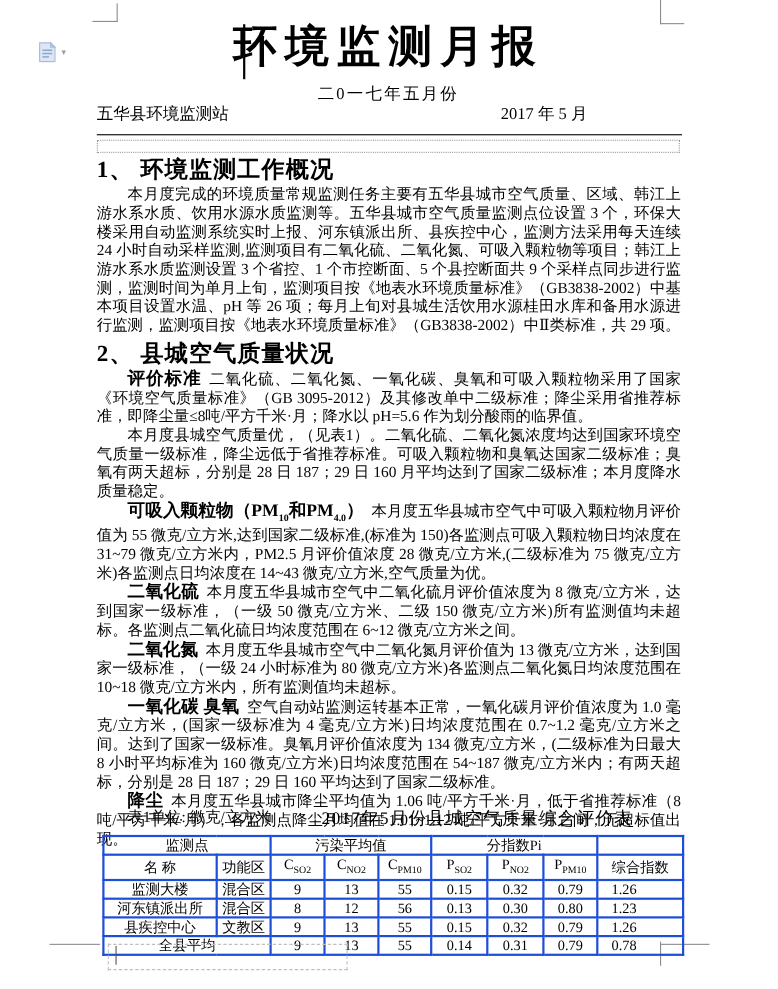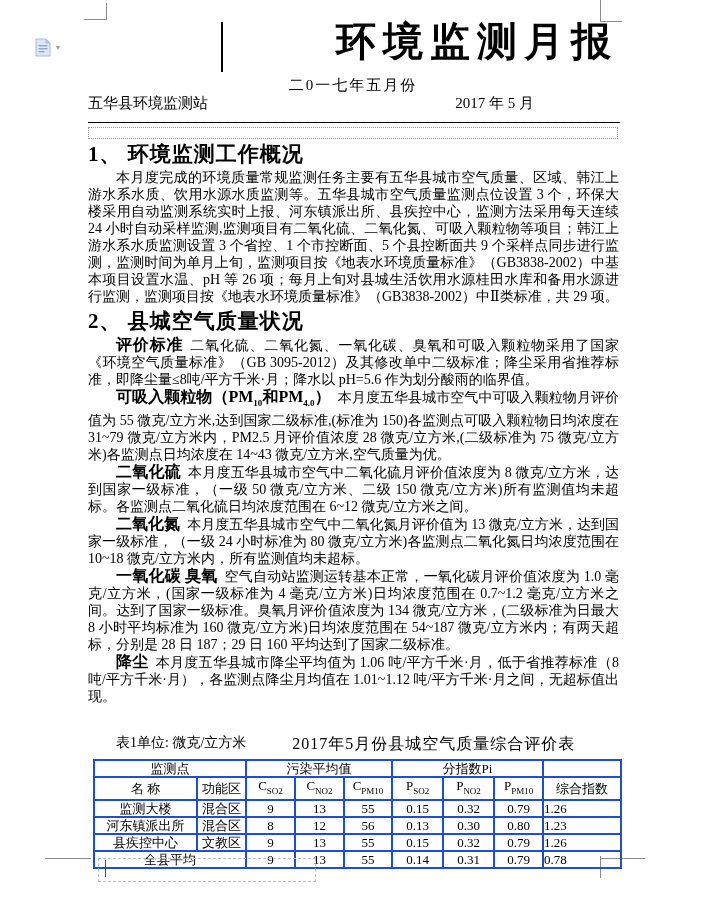--- a/index.html
+++ b/index.html
@@ -9,21 +9,21 @@
     position:relative;overflow:hidden;
   }
   .abs{position:absolute;}
   
   .paste-btn{left:34px;top:34px;width:38px;height:26px;display:flex;align-items:center;cursor:pointer;}
   .paste-btn .doc{width:18px;height:19px;}
   .paste-btn .dd{font-size:8px;color:#9a9a9a;margin-left:4px;font-family:"DejaVu Sans",sans-serif;}
   
   .mark{background:#8c8c8c;}
   
-  .doc-title{left:88px;top:16px;width:530px;text-align:right;font-size:40px;line-height:52px;
+  .doc-title{left:88px;top:16px;width:530px;text-align:center;font-size:40px;line-height:52px;
     font-weight:bold;letter-spacing:7px;white-space:nowrap;}
   .text-cursor{left:221px;top:22px;width:2px;height:50px;background:#000;}
   .doc-subtitle{left:88px;top:76px;width:530px;text-align:center;font-size:15px;letter-spacing:2px;}
   .org-line{left:88px;top:94px;width:530px;display:flex;justify-content:space-between;font-size:15px;}
   .org-line .right{margin-right:84px;}
   .header-rule{left:88px;top:122px;width:532px;height:1px;background:#000;}
   .dotted-box{left:88px;top:127px;width:530px;height:12px;border:1px dotted #9a9a9a;box-sizing:border-box;}
   
   .content{left:88px;top:142px;width:531px;font-size:14px;line-height:17px;text-align:justify;}
   .sec-heading{font-size:21px;line-height:25px;font-weight:bold;letter-spacing:1px;margin:0 0 2px 0;}
@@ -34,21 +34,21 @@
   sub{font-size:9px;}
   
   .tbl-caption{left:88px;top:734px;width:531px;display:flex;align-items:flex-start;font-weight:normal;margin-left:28px;}
   .cap-left{font-size:14px;}
   .cap-title{font-size:16px;letter-spacing:1px;margin-left:46px;}
   
   table.air{left:93px;top:759px;position:absolute;border-collapse:collapse;table-layout:fixed;
     width:527px;font-size:13px;}
   table.air td{border:2px solid #1d4ed8;text-align:center;padding:0;height:15px;line-height:15px;
     overflow:hidden;white-space:nowrap;}
-  table.air .vleft{text-align:left;padding-left:0;}
+  table.air .vleft{text-align:left;padding-left:12px;}
   
   .footer-box{left:98px;top:858px;width:218px;height:24px;border:1px dashed #bfbfbf;box-sizing:border-box;}
   .footer-cursor{left:105px;top:860px;width:1px;height:17px;background:#555;}
 </style>
 </head>
 <body>
 
 <div class="abs paste-btn">
   <span class="doc">
     <svg width="18" height="19" viewBox="0 0 18 19">
@@ -81,20 +81,21 @@
 <div class="abs dotted-box"></div>
 
 <div class="abs content">
   <div class="sec-heading">1、 环境监测工作概况</div>
   <p>本月度完成的环境质量常规监测任务主要有五华县城市空气质量、区域、韩江上游水系水质、饮用水源水质监测等。五华县城市空气质量监测点位设置 3 个，环保大楼采用自动监测系统实时上报、河东镇派出所、县疾控中心，监测方法采用每天连续 24 小时自动采样监测,监测项目有二氧化硫、二氧化氮、可吸入颗粒物等项目；韩江上游水系水质监测设置 3 个省控、1 个市控断面、5 个县控断面共 9 个采样点同步进行监测，监测时间为单月上旬，监测项目按《地表水环境质量标准》（GB3838-2002）中基本项目设置水温、pH 等 26 项；每月上旬对县城生活饮用水源桂田水库和备用水源进行监测，监测项目按《地表水环境质量标准》（GB3838-2002）中Ⅱ类标准，共 29 项。</p>
 
   <div class="sec-heading second">2、 县城空气质量状况</div>
 
   <p><span class="lead lead-lg">评价标准</span><span>二氧化硫、二氧化氮、一氧化碳、臭氧和可吸入颗粒物采用了国家《环境空气质量标准》（GB 3095-2012）及其修改单中二级标准；降尘采用省推荐标准，即降尘量≤8吨/平方千米·月；降水以 pH=5.6 作为划分酸雨的临界值。</span></p>
 
+  <p><span>本月度县城空气质量优，（见表1）。二氧化硫、二氧化氮浓度均达到国家环境空气质量一级标准，降尘远低于省推荐标准。可吸入颗粒物和臭氧达国家二级标准；臭氧有两天超标，分别是 28 日 187；29 日 160 月平均达到了国家二级标准；本月度降水质量稳定。</span></p>
 
   <p><span class="lead lead-lg"><span>可吸入颗粒物（PM</span><sub>10</sub><span>和PM</span><sub>4.0</sub><span>）</span></span><span>本月度五华县城市空气中可吸入颗粒物月评价值为 55 微克/立方米,达到国家二级标准,(标准为 150)各监测点可吸入颗粒物日均浓度在 31~79 微克/立方米内，PM2.5 月评价值浓度 28 微克/立方米,(二级标准为 75 微克/立方米)各监测点日均浓度在 14~43 微克/立方米,空气质量为优。</span></p>
 
   <p><span class="lead lead-lg">二氧化硫</span><span>本月度五华县城市空气中二氧化硫月评价值浓度为 8 微克/立方米，达到国家一级标准，（一级 50 微克/立方米、二级 150 微克/立方米)所有监测值均未超标。各监测点二氧化硫日均浓度范围在 6~12 微克/立方米之间。</span></p>
 
   <p><span class="lead lead-lg">二氧化氮</span><span>本月度五华县城市空气中二氧化氮月评价值为 13 微克/立方米，达到国家一级标准，（一级 24 小时标准为 80 微克/立方米)各监测点二氧化氮日均浓度范围在 10~18 微克/立方米内，所有监测值均未超标。</span></p>
 
   <p><span class="lead lead-lg">一氧化碳 臭氧</span><span>空气自动站监测运转基本正常，一氧化碳月评价值浓度为 1.0 毫克/立方米，(国家一级标准为 4 毫克/立方米)日均浓度范围在 0.7~1.2 毫克/立方米之间。达到了国家一级标准。臭氧月评价值浓度为 134 微克/立方米，(二级标准为日最大 8 小时平均标准为 160 微克/立方米)日均浓度范围在 54~187 微克/立方米内；有两天超标，分别是 28 日 187；29 日 160 平均达到了国家二级标准。</span></p>
 
   <p><span class="lead lead-lg">降尘</span><span>本月度五华县城市降尘平均值为 1.06 吨/平方千米·月，低于省推荐标准（8吨/平方千米·月），各监测点降尘月均值在 1.01~1.12 吨/平方千米·月之间，无超标值出现。</span></p>

